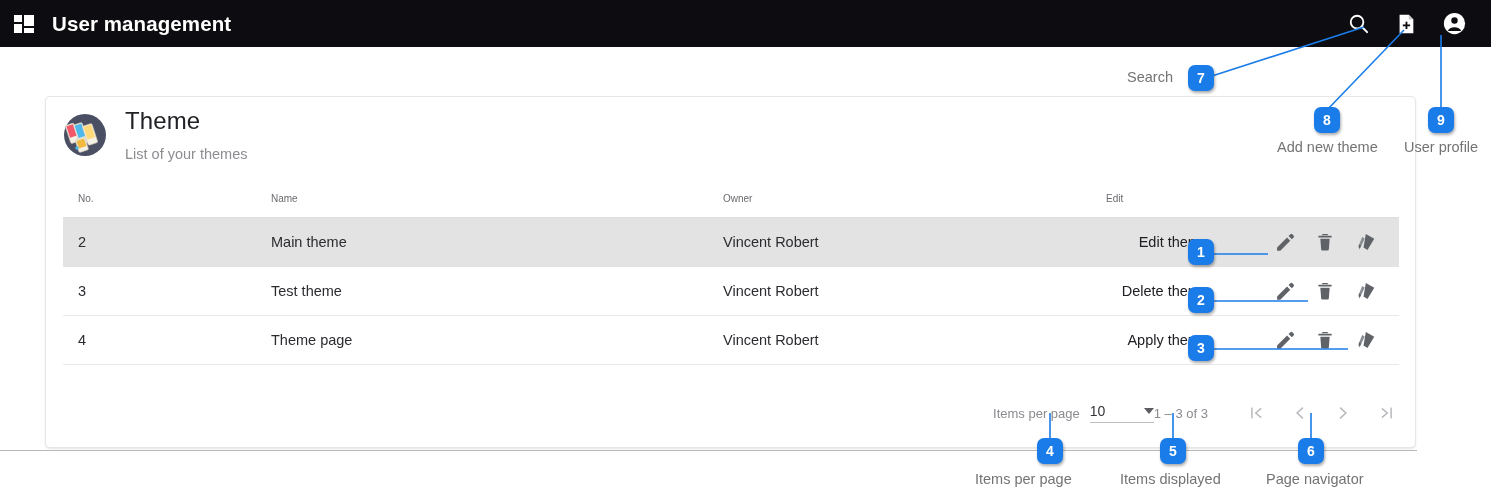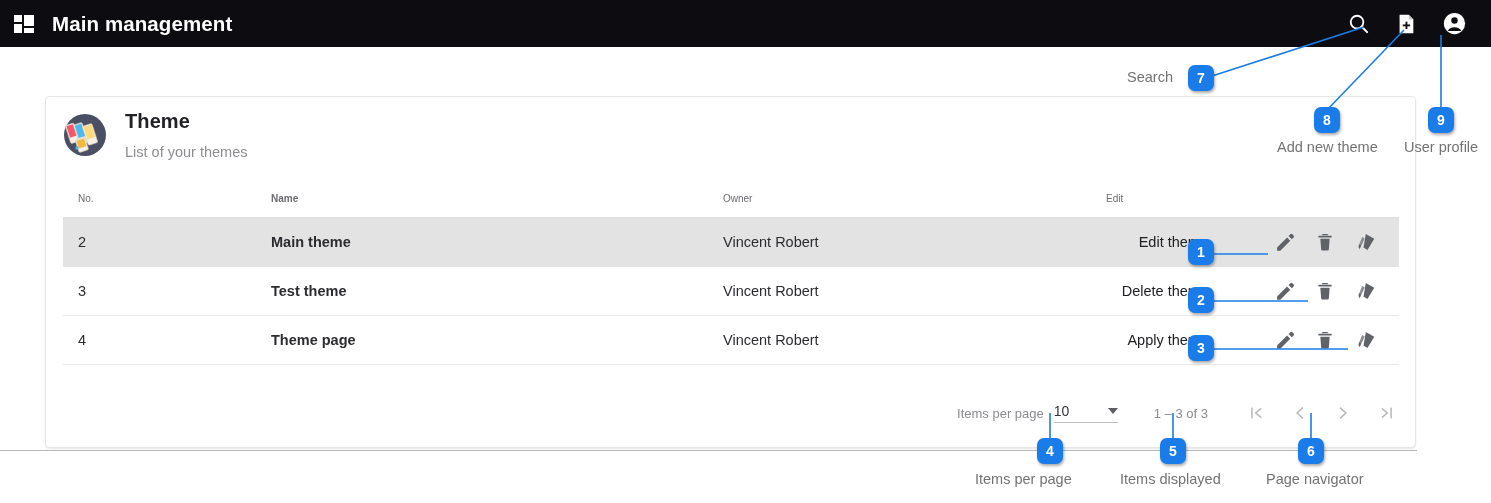--- a/index.html
+++ b/index.html
@@ -81,23 +81,23 @@
   }
   .palette-icon {
     width: 46px; height: 46px;
     flex: 0 0 46px;
   }
   .card-titles {
     margin-left: 17px;
     line-height: 1.15;
   }
   .card-title {
-    font-size: 20px;
+    font-size: 24px;
     color: #222226;
-    font-weight: bold;
+    font-weight: normal;
     letter-spacing: .1px;
   }
   .card-subtitle {
     font-size: 14.5px;
     color: #8d8d92;
     margin-top: 11px;
   }
 
   
   .table {
@@ -120,21 +120,21 @@
     align-items: center;
     height: 48px;
     border-bottom: 1px solid #e8e8e9;
     color: #2b2b30;
     font-size: 14.5px;
   }
   .row.selected { background: #e3e3e3; border-bottom-color: #e3e3e3; }
   .row:last-child { border-bottom: 1px solid #e8e8e9; }
 
   .col-no    { width: 208px; padding-left: 15px; box-sizing: border-box; }
-  .col-name  { width: 452px; font-weight: bold; }
+  .col-name  { width: 452px; }
   .col-owner { width: 352px; }
   .col-edit  { flex: 1; display: flex; align-items: center; justify-content: flex-end; padding-right: 22px; }
 
   .thead .col-edit { justify-content: flex-start; padding-left: 0; }
   .thead .edit-head { margin-left: 31px; }
 
   .row-action-label {
     font-size: 14.5px;
     color: #202024;
     white-space: nowrap;
@@ -175,21 +175,21 @@
     color: #333338;
     font-size: 14px;
   }
   .ipp-value { flex: 1; }
   .caret {
     width: 0; height: 0;
     border-left: 5px solid transparent;
     border-right: 5px solid transparent;
     border-top: 6px solid #5c5c61;
   }
-  .range-label { margin-left: 36px; margin-right: 36px; }
+  .range-label { margin-right: 36px; }
   .nav-btns { display: flex; align-items: center; gap: 17px; }
   .nav-btn {
     width: 26px; height: 26px;
     display: flex; align-items: center; justify-content: center;
     color: #b9b9bd;
     cursor: pointer;
   }
   .nav-btn svg { display: block; }
 
   
@@ -236,21 +236,21 @@
 
 <div class="appbar">
   <span class="appbar-menu-icon">
     <svg viewBox="0 0 24 24" width="24" height="24">
       <rect x="2" y="3" width="8" height="7" fill="#ffffff"></rect>
       <rect x="12" y="3" width="10" height="11" fill="#ffffff"></rect>
       <rect x="2" y="12" width="8" height="9" fill="#ffffff"></rect>
       <rect x="12" y="16" width="10" height="5" fill="#ffffff"></rect>
     </svg>
   </span>
-  <span class="appbar-title">Main management</span>
+  <span class="appbar-title">User management</span>
 
   <div class="appbar-actions">
     <span class="appbar-icon-btn">
       <svg viewBox="0 0 24 24" width="23" height="23">
         <circle cx="10.5" cy="10.5" r="6.6" fill="none" stroke="#ffffff" stroke-width="1.9"></circle>
         <line x1="15.4" y1="15.4" x2="21" y2="21" stroke="#ffffff" stroke-width="2.1" stroke-linecap="round"></line>
       </svg>
     </span>
     <span class="appbar-icon-btn">
       <svg viewBox="0 0 24 24" width="22" height="22">

